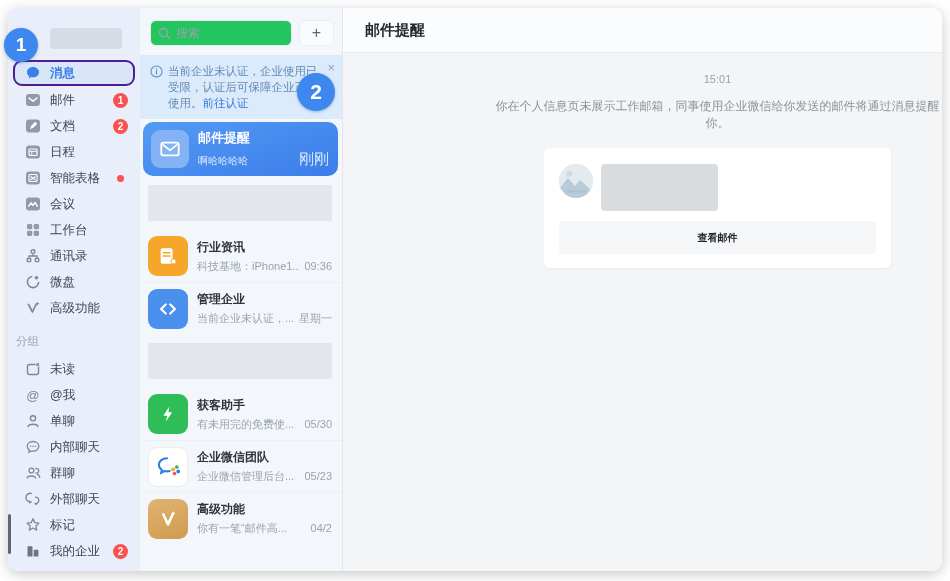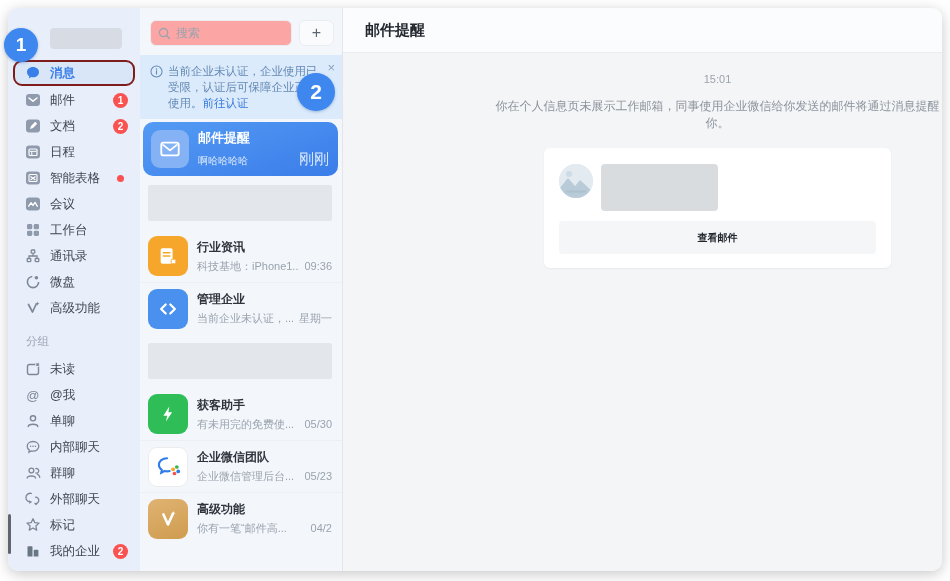--- a/index.html
+++ b/index.html
@@ -5,30 +5,30 @@
   * { margin:0; padding:0; box-sizing:border-box; }
   html,body { width:950px; height:581px; background:#ffffff; font-family:"Liberation Sans", sans-serif; overflow:hidden; }
   .window { position:absolute; left:8px; top:8px; width:934px; height:563px; border-radius:10px;
             box-shadow:0 3px 14px rgba(0,0,0,.22); display:flex; overflow:hidden; background:#f4f6f9; }
 
   
   .sidebar { width:132px; background:#e9effa; padding-top:18px; flex-shrink:0; position:relative; }
   .side-avatar { width:72px; height:21px; background:#d7dce4; border-radius:4px; margin:2px 0 11px 42px; }
   .side-item { display:flex; align-items:center; height:26px; padding:0 12px 0 17px; font-size:12.5px; color:#3f4652; cursor:default; }
   .side-item .si { width:16px; height:16px; margin-right:9px; flex-shrink:0; display:flex; }
-  .side-item.selected { border:2px solid #7f1d1d; border-radius:9px; background:#d9e6f8; margin:0 5px 1px 5px; padding:0 7px 0 10px; color:#3a7fe8; font-weight:600; }
+  .side-item.selected { border:2px solid #4c1d95; border-radius:9px; background:#d9e6f8; margin:0 5px 1px 5px; padding:0 7px 0 10px; color:#3a7fe8; font-weight:600; }
   .badge-red { margin-left:auto; background:#fa5151; color:#fff; border-radius:8px; min-width:15px; height:15px;
                font-size:10px; line-height:15px; text-align:center; padding:0 3px; font-weight:600; }
   .dot-red { margin-left:auto; width:7px; height:7px; border-radius:50%; background:#fa5151; margin-right:4px; }
-  .group-label { font-size:11.5px; color:#9aa4b2; padding:13px 0 7px 18px; }
+  .group-label { font-size:11.5px; color:#9aa4b2; padding:13px 0 7px 8px; }
 
   
   .chatpanel { width:203px; background:#f3f7fc; border-right:1px solid #e2e6ec; flex-shrink:0; display:flex; flex-direction:column; }
   .search-row { display:flex; gap:7px; padding:12px 8px 9px 10px; }
-  .search-box { flex:1; height:26px; background:#fca5a5; border:1px solid #e9ecf0; border-radius:6px; display:flex; align-items:center; padding:0 7px; }
+  .search-box { flex:1; height:26px; background:#22c55e; border:1px solid #e9ecf0; border-radius:6px; display:flex; align-items:center; padding:0 7px; }
   .search-box input { border:0; outline:0; background:transparent; width:100%; font-size:12px; color:#3f4652; font-family:"Liberation Sans",sans-serif; }
   .search-box input::placeholder { color:#9aa3ae; }
   .add-btn { width:35px; height:26px; background:#fafbfd; border:1px solid #e9ecf0; border-radius:6px; color:#5c6573;
              font-size:16px; line-height:1; display:flex; align-items:center; justify-content:center; }
   .banner { background:#dcebfb; padding:8px 18px 8px 8px; display:flex; font-size:11.5px; line-height:16px; color:#6288b3; position:relative; }
   .banner .iicon { margin:2px 5px 0 2px; flex-shrink:0; }
   .banner-link { color:#3478dd; cursor:pointer; }
   .banner-close { position:absolute; top:6px; right:7px; color:#8aa2c0; font-size:13px; line-height:1; cursor:pointer; }
   .chatlist { flex:1; overflow:hidden; }
   .chat-card-selected { margin:3px 4px 5px 3px; height:54px; border-radius:10px; background:linear-gradient(160deg,#549bf4,#3a7de9);

